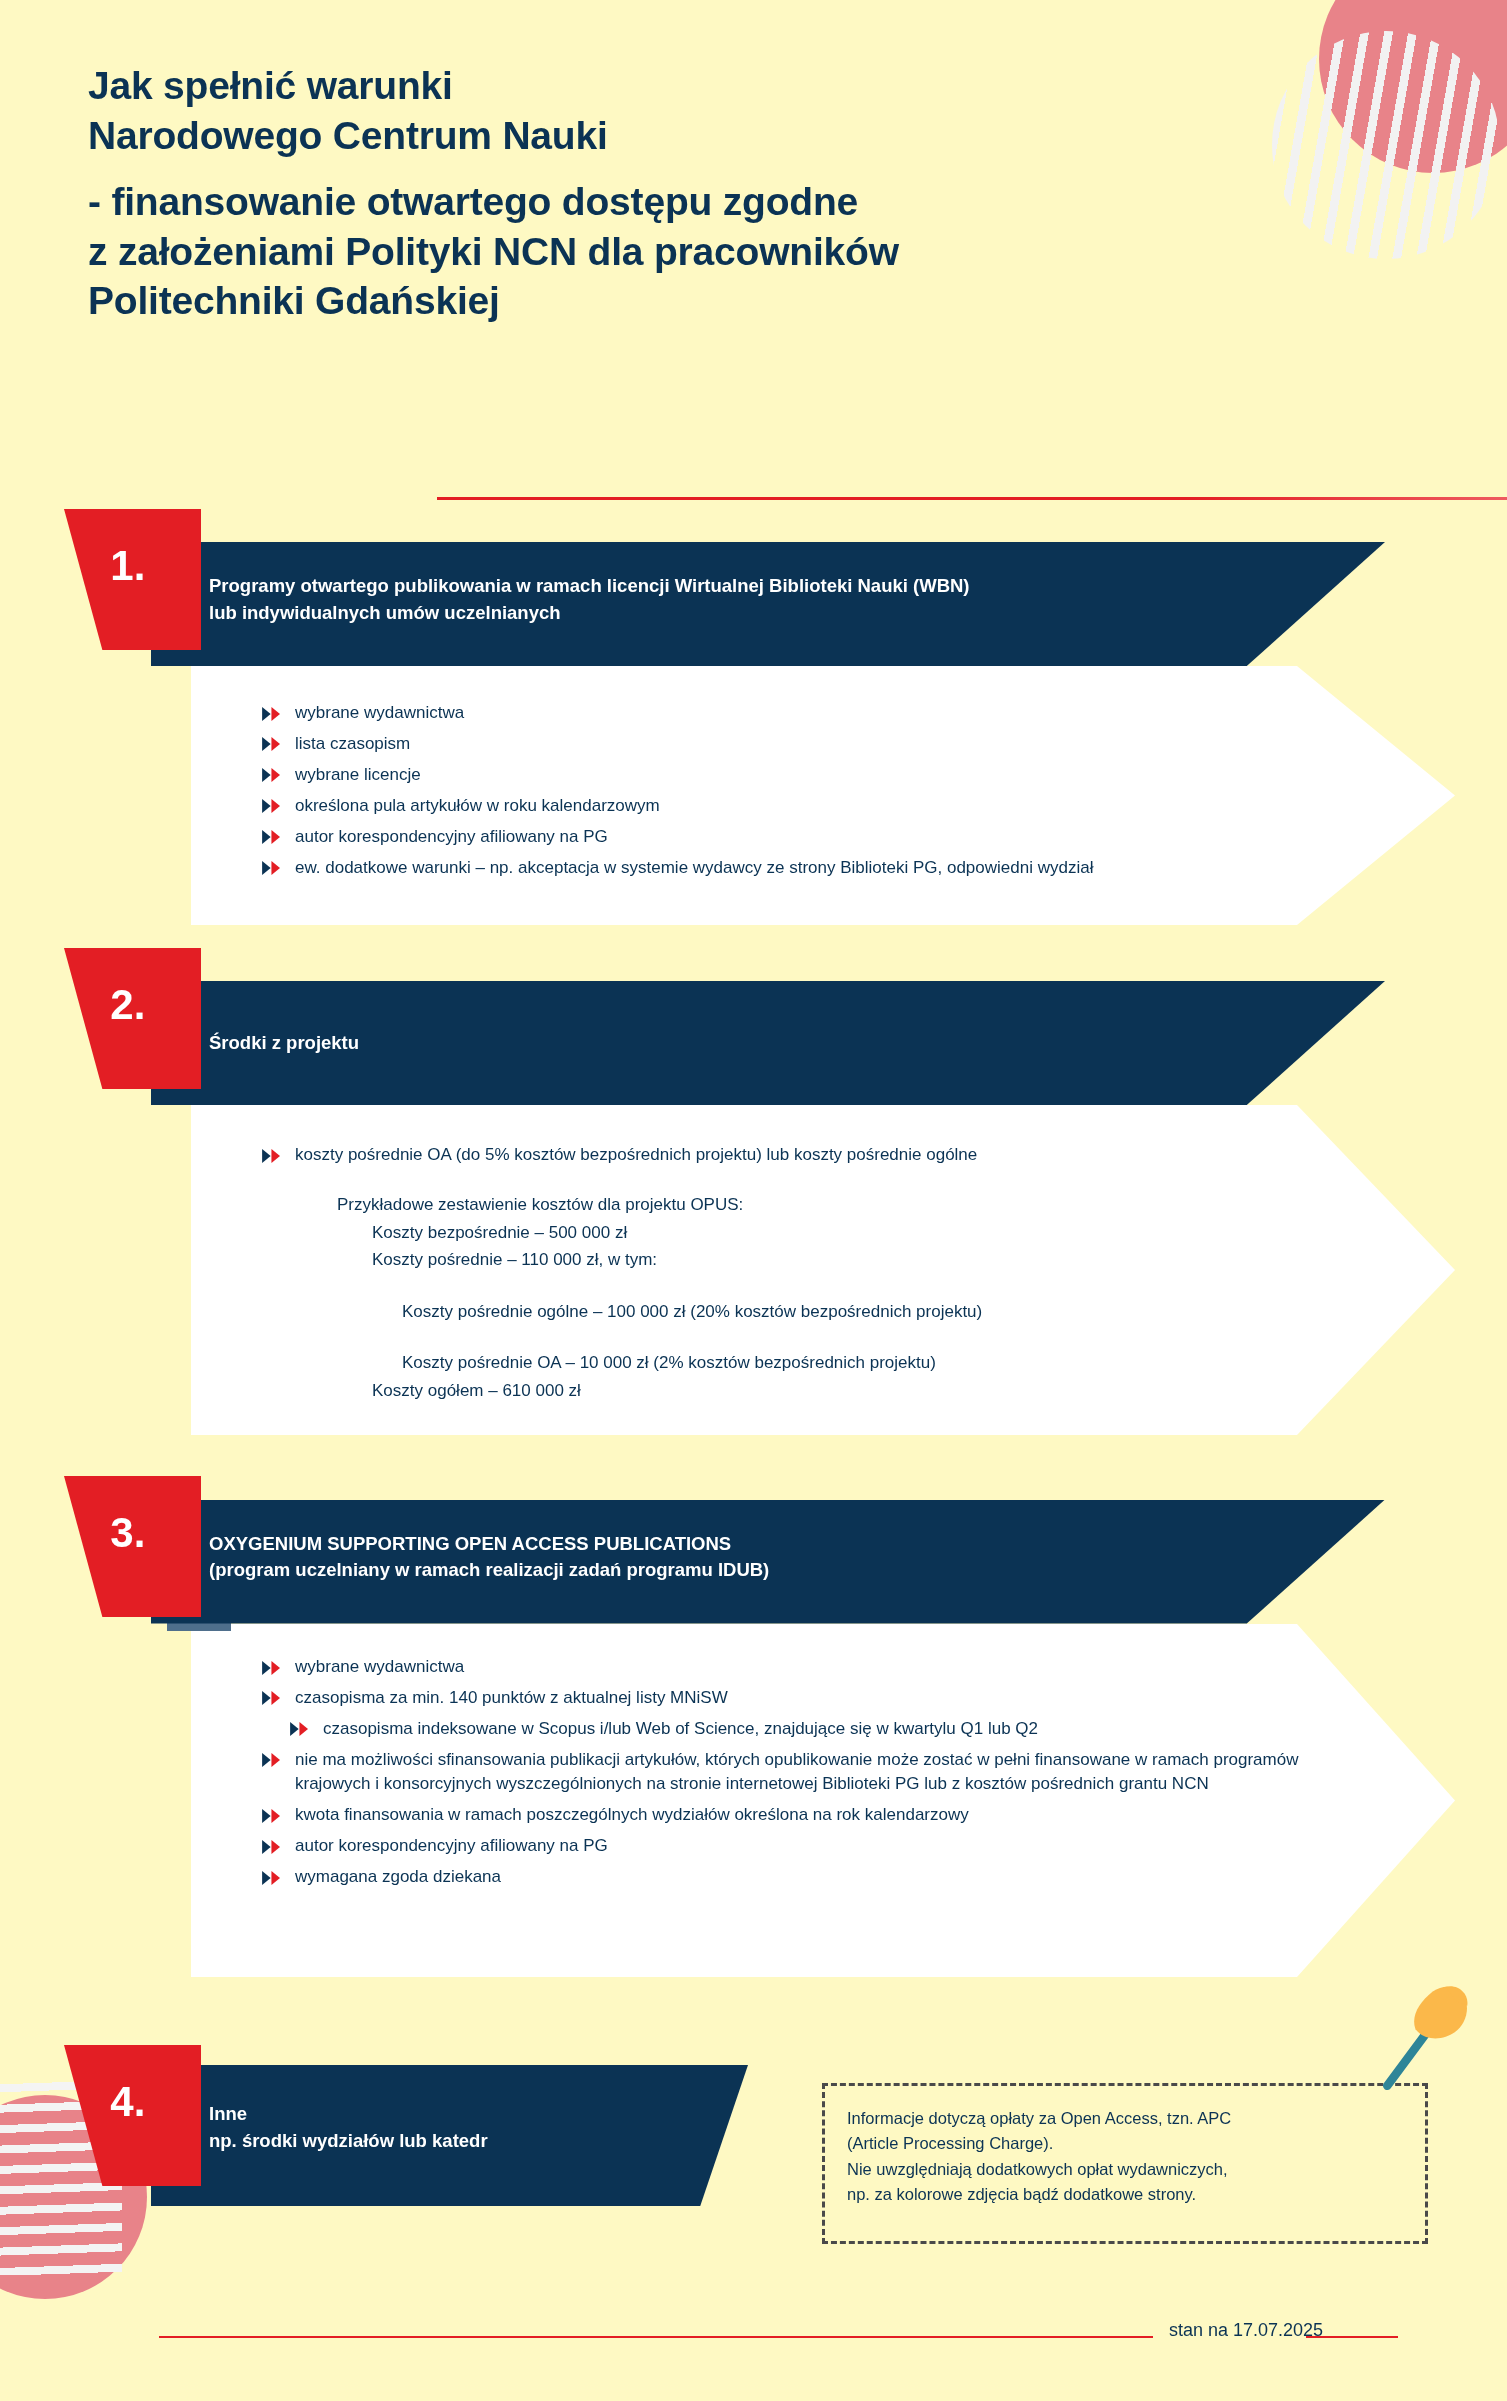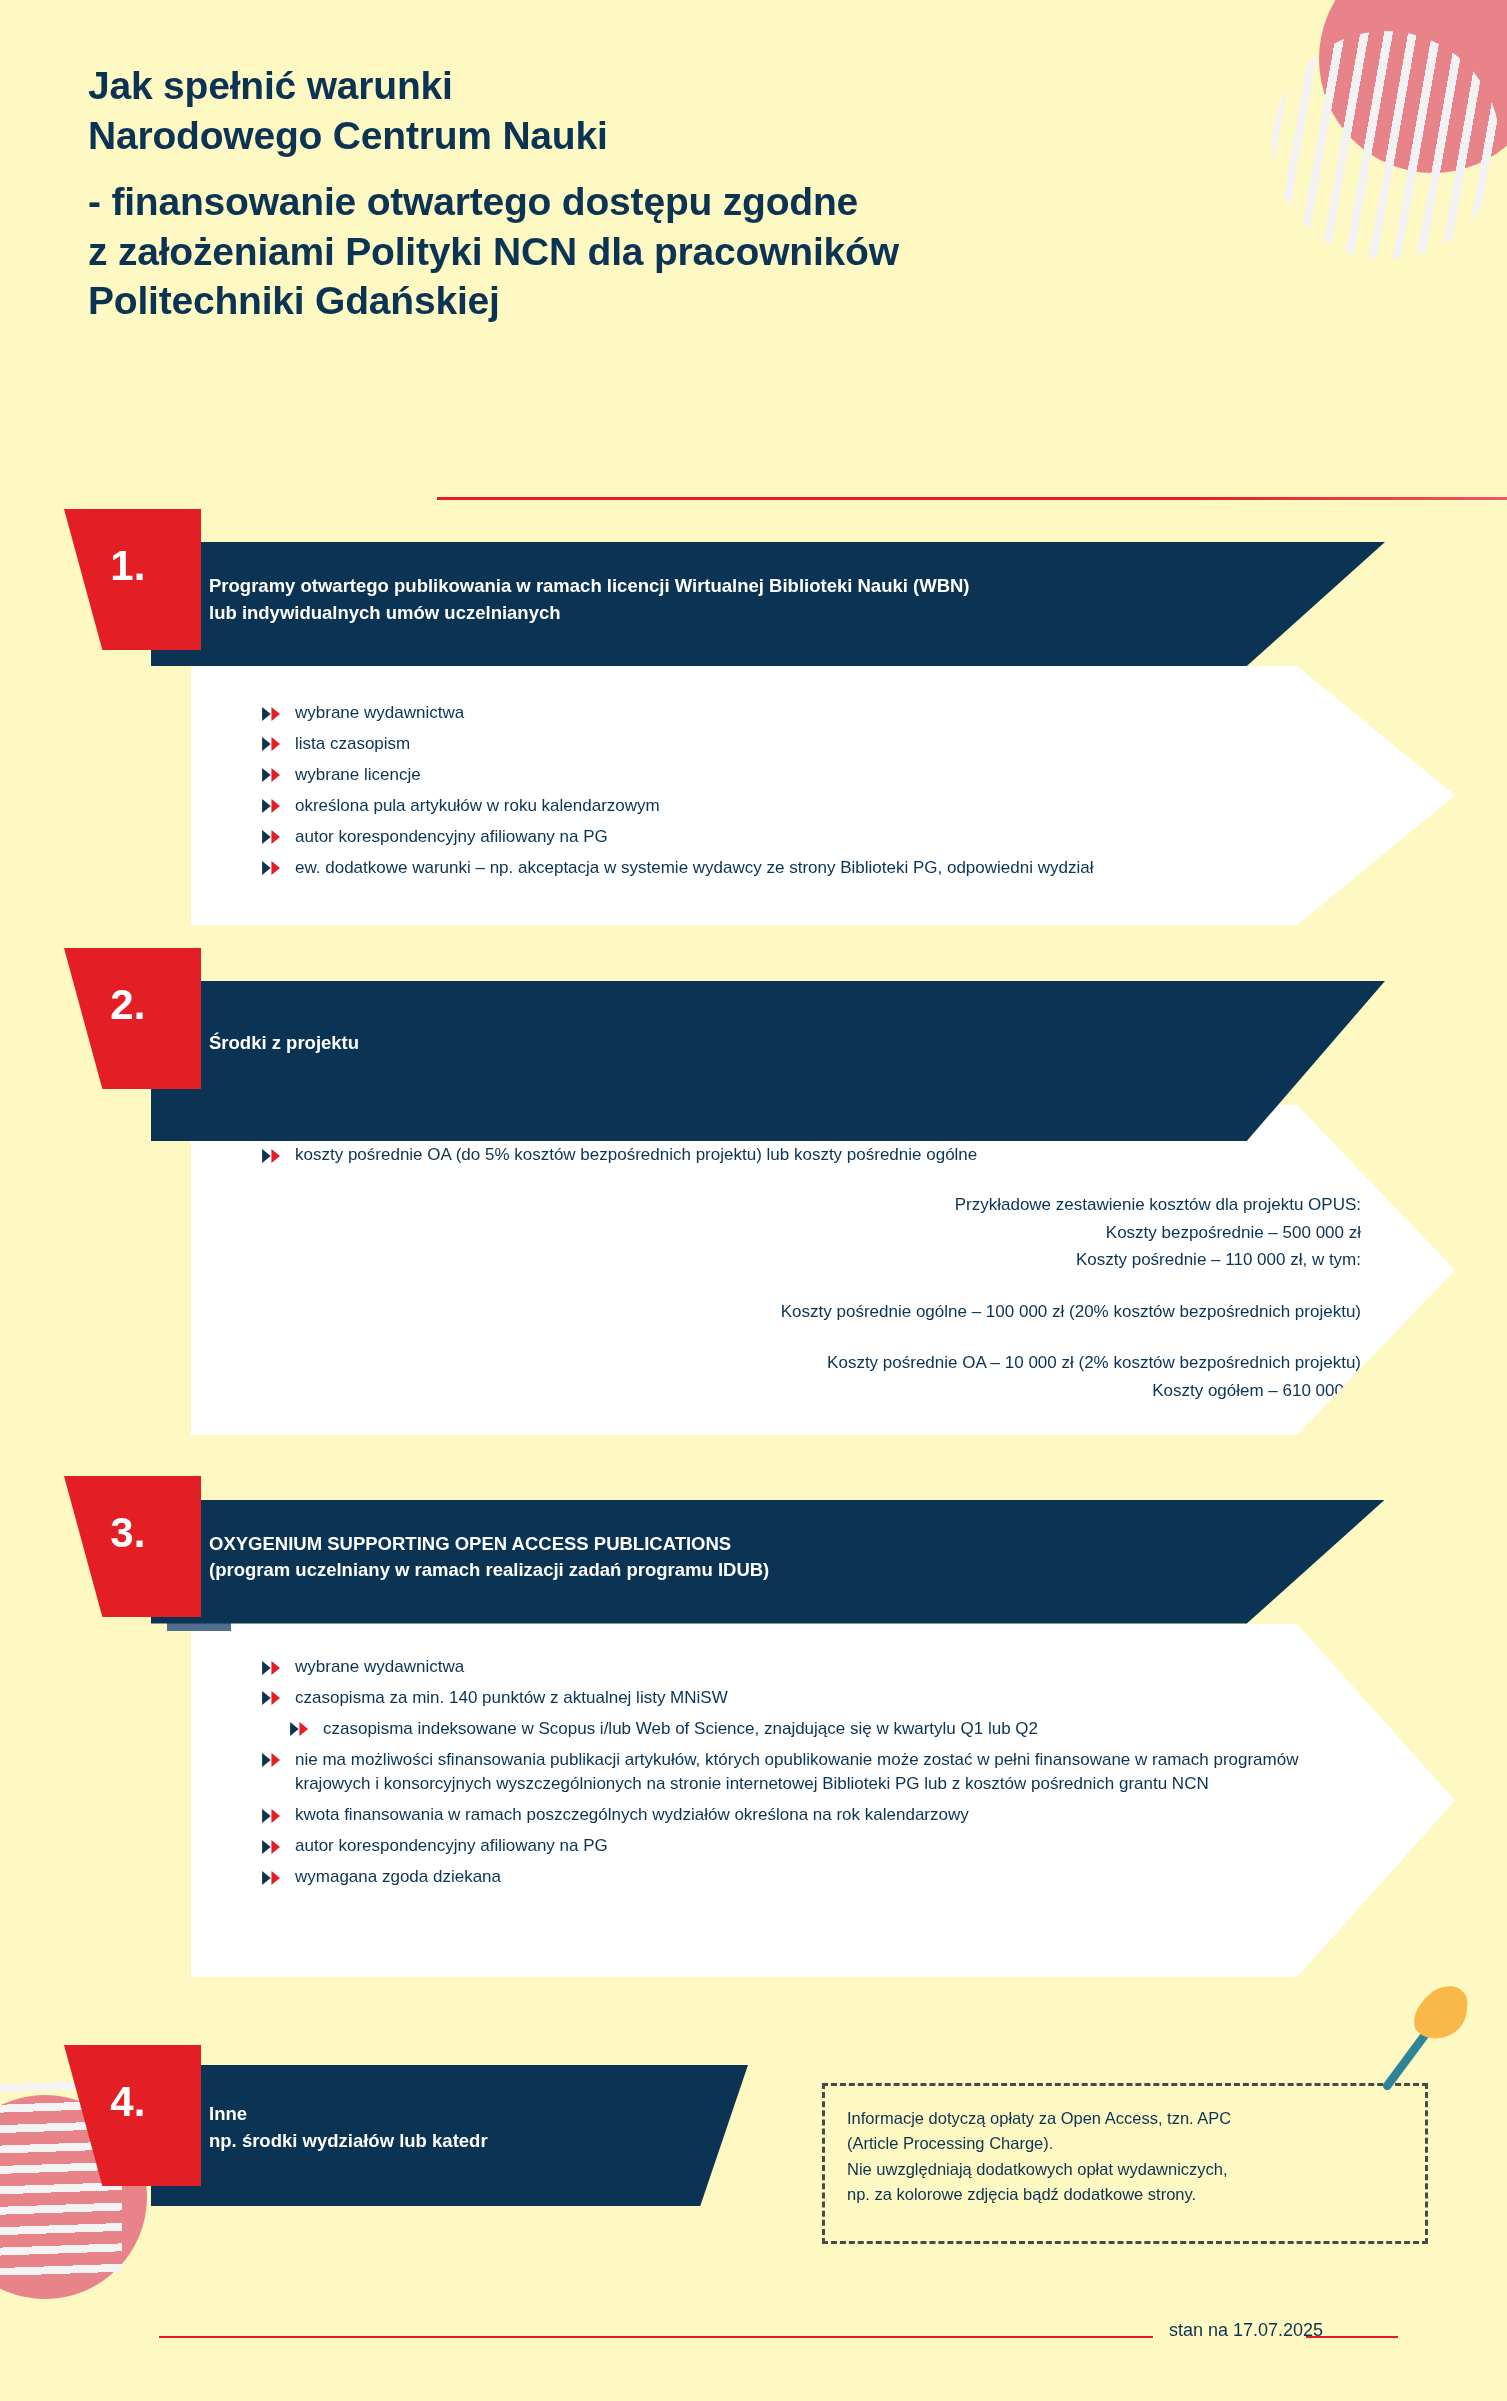--- a/index.html
+++ b/index.html
@@ -184,21 +184,20 @@
     left: 0;
     top: 5.5px;
     width: 22px;
     height: 14px;
   }
 
   .subnote {
     color: #0B3354;
     font-size: 17px;
     line-height: 1.62;
-    text-align: right;
   }
   .ind0 { margin-left: 75px; }
   .ind1 { margin-left: 110px; }
   .ind2 { margin-left: 140px; margin-top: 24px; }
 
   
   .notebox {
     position: absolute;
     border: 3.9px dashed #4A4A4A;
     padding: 20.4px 23.6px 20.4px 22px;
@@ -325,21 +324,21 @@
         </div>
       </div>
     </div>
   </div>
 
   <div class="section" style="top:948px; height:487px;">
     <div class="badge" style="top:0;">
       <div class="badge-num">2.</div>
     </div>
     <div class="fold" style="top:94px;"></div>
-    <div class="banner" style="top:33px; width:1234px; height:160px;
+    <div class="banner" style="top:33px; width:1234px; height:124px;
                 clip-path: polygon(0% 0%, 100% 0%, 88.8% 100%, 0% 100%);">
       <div class="banner-text" style="top:49px;">
         <div>Środki z projektu</div>
       </div>
     </div>
     <div class="panel" style="top:157px; width:1264px; height:330px;
                 clip-path: polygon(0% 0%, 87.5% 0%, 100% 50%, 87.5% 100%, 0% 100%);">
       <div class="bullets" style="top:38px;">
         <div class="bullet" style="max-width:1099px;">
           <svg class="chev" viewBox="0 0 28 18">

